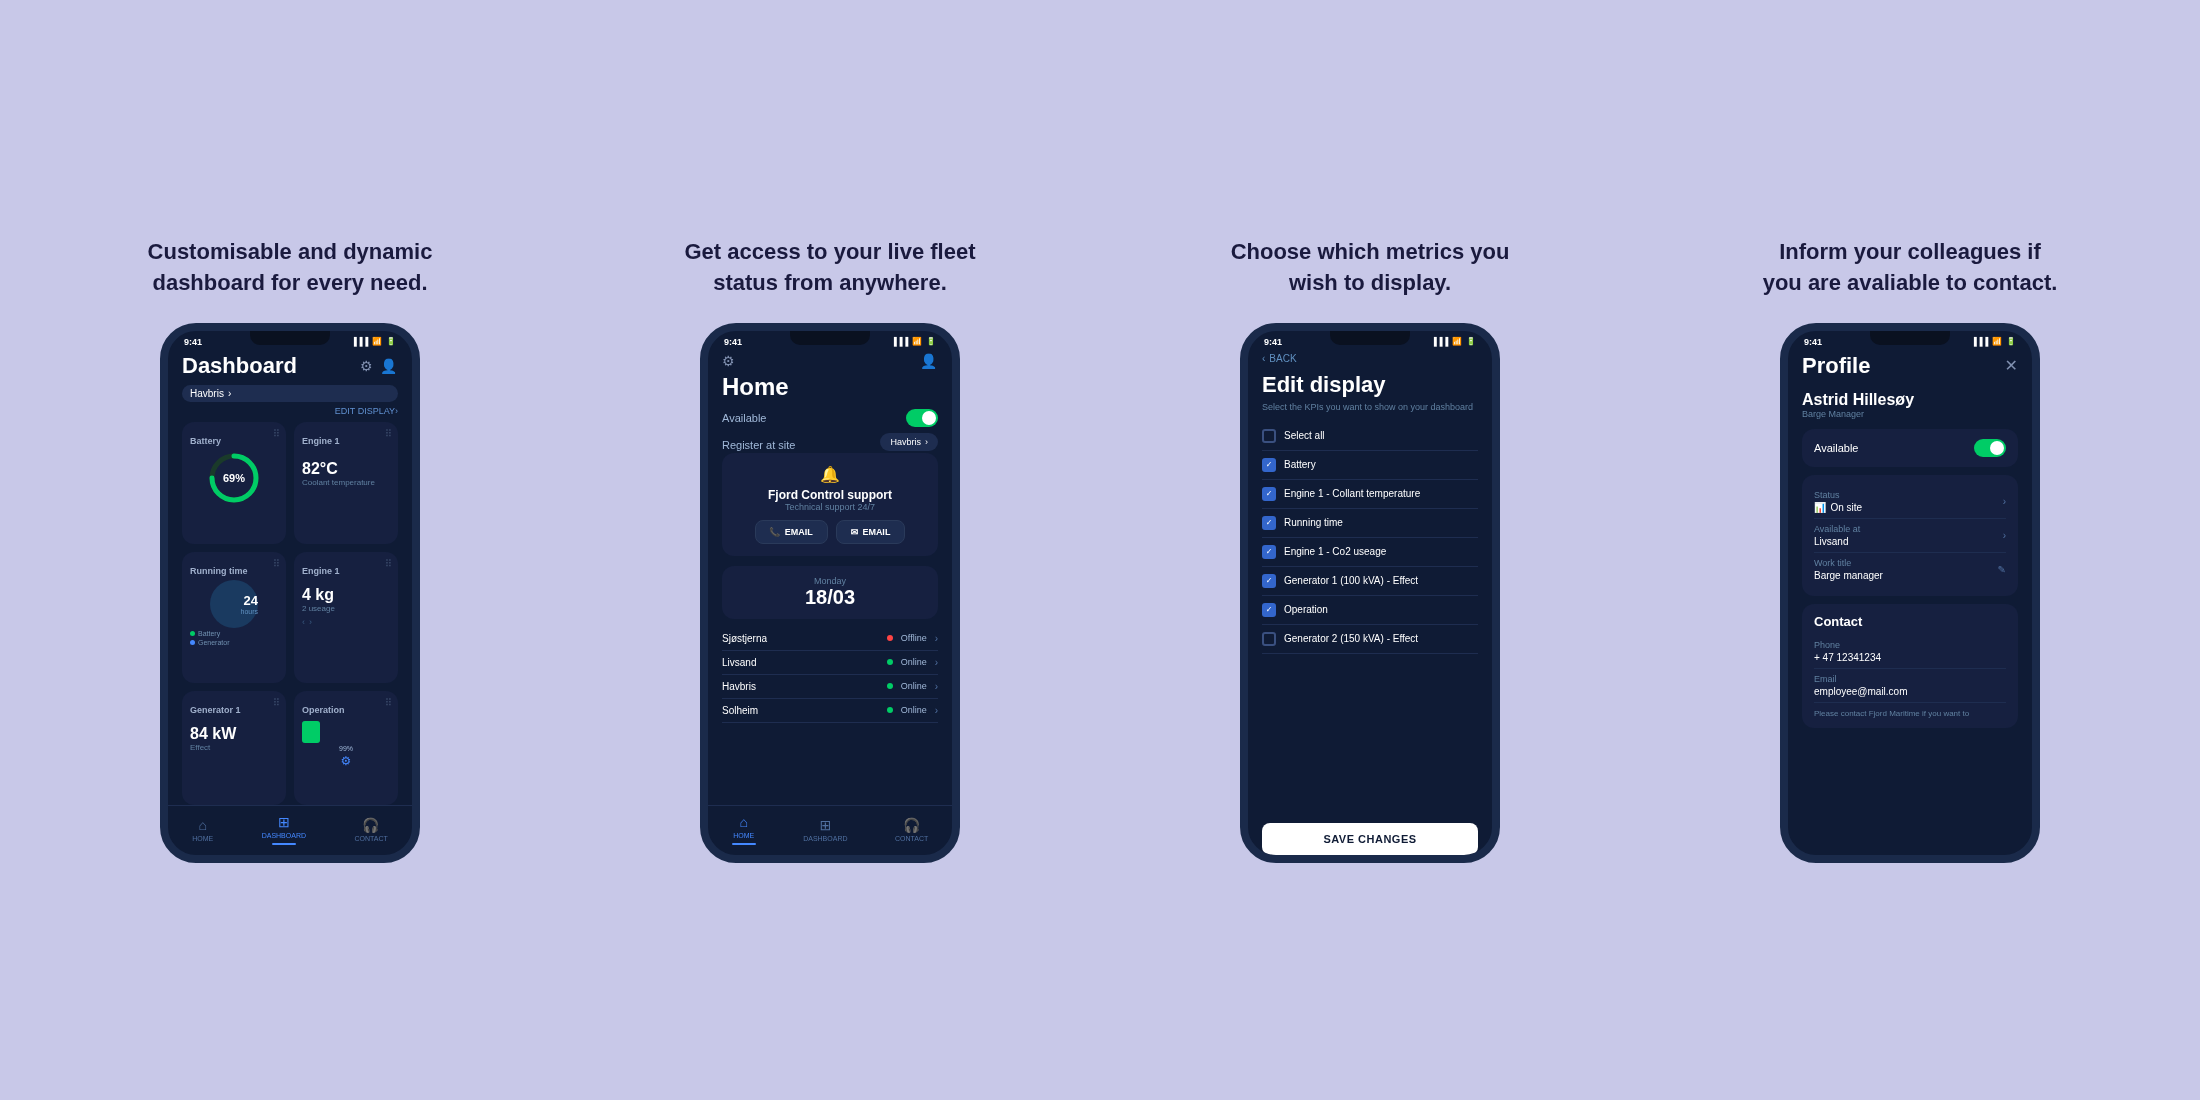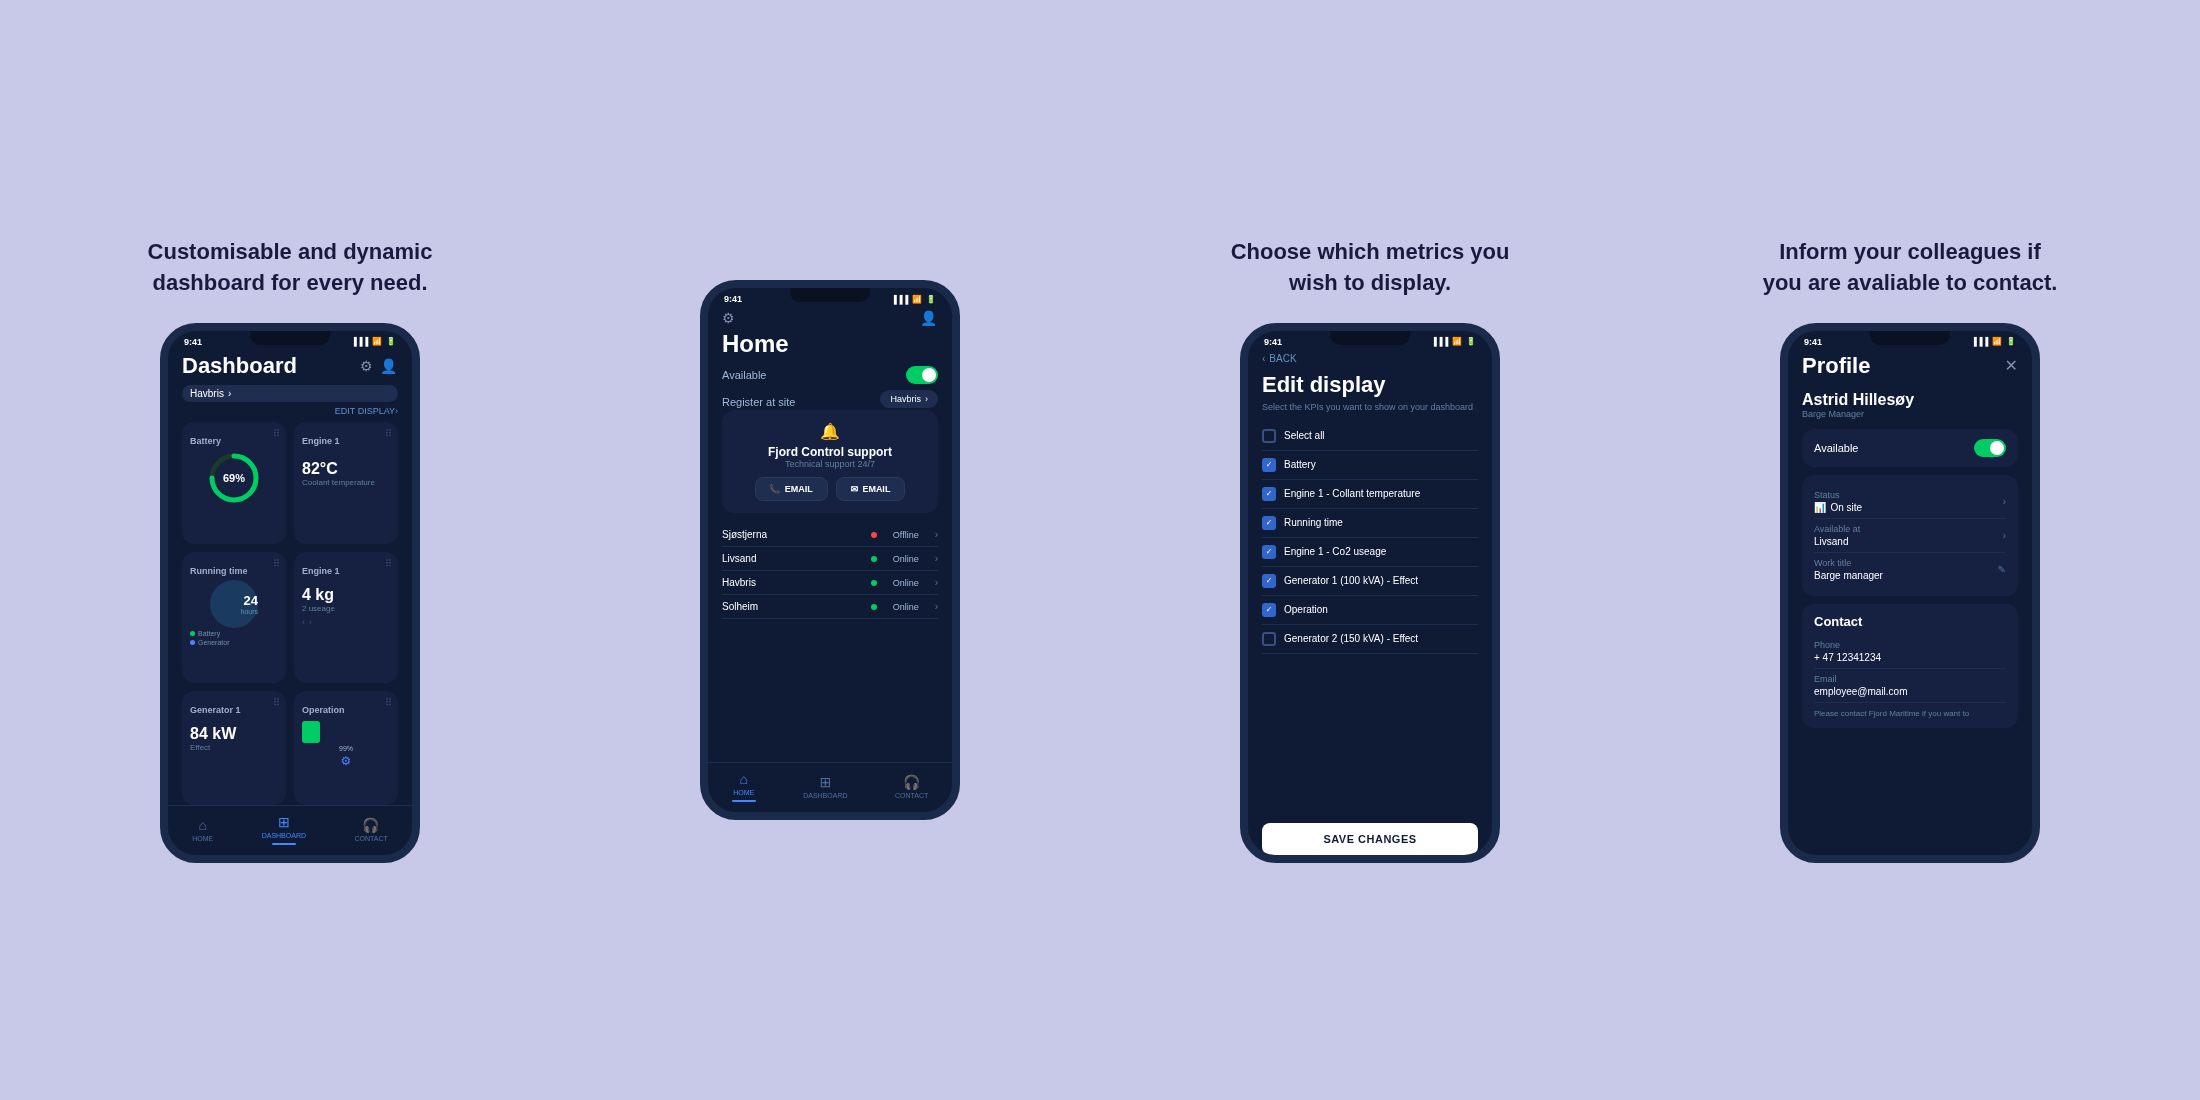--- a/index.html
+++ b/index.html
@@ -385,21 +385,21 @@
     }
 
     .fleet-name {
       color: white;
       font-size: 10px;
     }
 
     .fleet-status {
       display: flex;
       align-items: center;
-      gap: 16px;
+      gap: 8px;
       color: #a0b8d8;
       font-size: 9px;
     }
 
     .status-dot-red { width: 6px; height: 6px; border-radius: 50%; background: #ff4444; }
     .status-dot-green { width: 6px; height: 6px; border-radius: 50%; background: #00cc66; }
 
     .arrow-right { color: #5070a0; font-size: 10px; }
 
     
@@ -715,20 +715,21 @@
       </div>
       <div class="nav-item">
         <span class="nav-icon">🎧</span>
         <span>CONTACT</span>
       </div>
     </div>
   </div>
 </div>
 
 <div class="phone-wrapper">
+  <p class="phone-caption">Get access to your live fleet status from anywhere.</p>
   <div class="phone">
     <div class="phone-notch"></div>
     <div class="status-bar">
       <span>9:41</span>
       <div class="status-icons">
         <span>▐▐▐</span>
         <span>📶</span>
         <span>🔋</span>
       </div>
     </div>
@@ -757,20 +758,24 @@
           <button class="call-btn">
             <span>📞</span>
             <span>EMAIL</span>
           </button>
           <button class="email-btn">
             <span>✉</span>
             <span>EMAIL</span>
           </button>
         </div>
       </div>
+      <div class="date-card">
+        <div class="date-label">Monday</div>
+        <div class="date-value">18/03</div>
+      </div>
       <div class="fleet-list">
         <div class="fleet-row">
           <span class="fleet-name">Sjøstjerna</span>
           <div class="fleet-status">
             <div class="status-dot-red"></div>
             <span>Offline</span>
             <span class="arrow-right">›</span>
           </div>
         </div>
         <div class="fleet-row">

